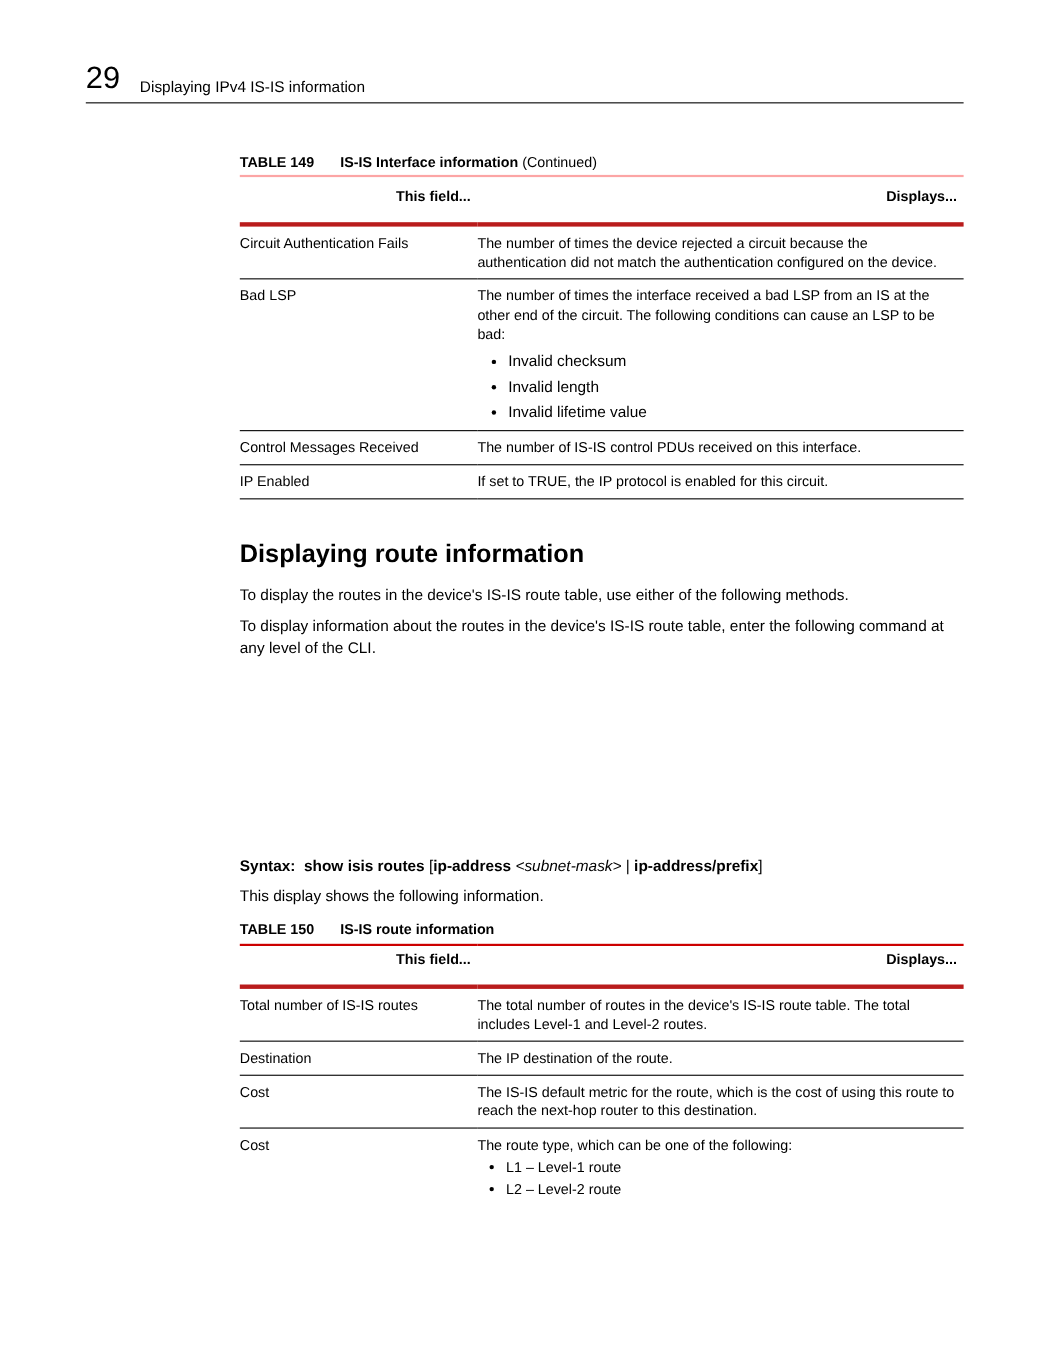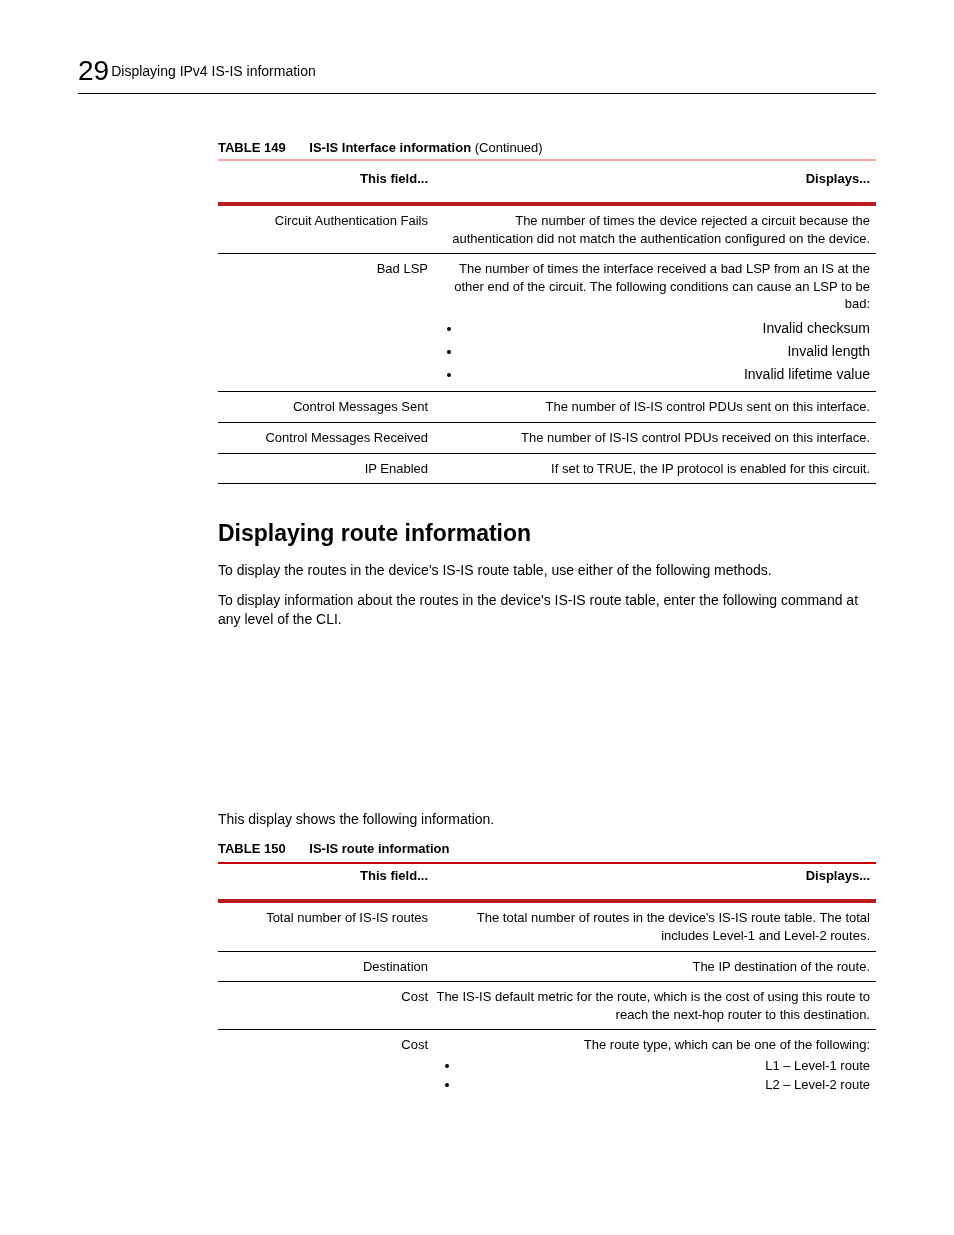--- a/index.html
+++ b/index.html
@@ -11,22 +11,22 @@
     font-size: 14px;
     width: 954px;
   }
   .page {
     padding: 55px 78px 60px 78px;
     box-sizing: border-box;
     width: 954px;
   }
   .running-head {
     display: flex;
-    align-items: center;
-    gap: 2px;
+    align-items: flex-end;
+    gap: 18px;
     margin-bottom: 6px;
   }
   .chapnum {
     font-size: 28px;
     font-family: Arial, Helvetica, sans-serif;
   }
   .running-title {
     font-size: 14px;
   }
   .hr-thin {
@@ -64,21 +64,20 @@
     padding: 4px 6px 16px 0;
     border-bottom: 4px solid #b91c1c;
     vertical-align: top;
     font-size: 13px;
   }
   table.info td {
     padding: 6px 6px 6px 0;
     border-bottom: 1px solid #000;
     vertical-align: top;
     line-height: 1.35;
-    text-align: right;
   }
   table.info td:first-child, table.info th:first-child {
     width: 210px;
   }
   ul.dotlist {
     list-style: disc;
     margin: 4px 0 0 0;
     padding-left: 28px;
   }
   ul.dotlist li {
@@ -153,41 +152,43 @@
           <td>
             <span>The number of times the interface received a bad LSP from an IS at the other end of the circuit.  The following conditions can cause an LSP to be bad:</span>
             <ul class="dotlist">
               <li>Invalid checksum</li>
               <li>Invalid length</li>
               <li>Invalid lifetime value</li>
             </ul>
           </td>
         </tr>
         <tr>
-          <td>Control Messages Sent</td>
-          <td>The number of IS-IS control PDUs sent on this interface.</td>
-        </tr>
-        <tr>
           <td>Control Messages Received</td>
           <td>The number of IS-IS control PDUs received on this interface.</td>
         </tr>
         <tr>
           <td>IP Enabled</td>
           <td>If set to TRUE, the IP protocol is enabled for this circuit.</td>
         </tr>
       </tbody>
     </table>
 
     <h2 class="section">Displaying route information</h2>
 
     <p class="body">To display the routes in the device's IS-IS route table, use either of the following methods.</p>
     <p class="body">To display information about the routes in the device's IS-IS route table, enter the following command at any level of the CLI.</p>
 
     <div class="gap-large"></div>
 
+    <p class="syntax">
+      <span class="bold">Syntax:</span>
+      <span class="bold">&nbsp;<span>show isis routes</span></span>
+      <span>[</span><span class="bold">ip-address</span>
+      <span class="ital">&lt;subnet-mask&gt;</span><span> | </span><span class="bold">ip-address/prefix</span><span>]</span>
+    </p>
 
     <p class="body">This display shows the following information.</p>
 
     <div class="table2-wrap">
       <div class="table-caption" style="border-bottom:none;margin-bottom:2px;">
         <span class="tlabel">TABLE 150</span>
         <span class="ttitle">IS-IS route information</span>
       </div>
       <table class="info">
         <thead>

